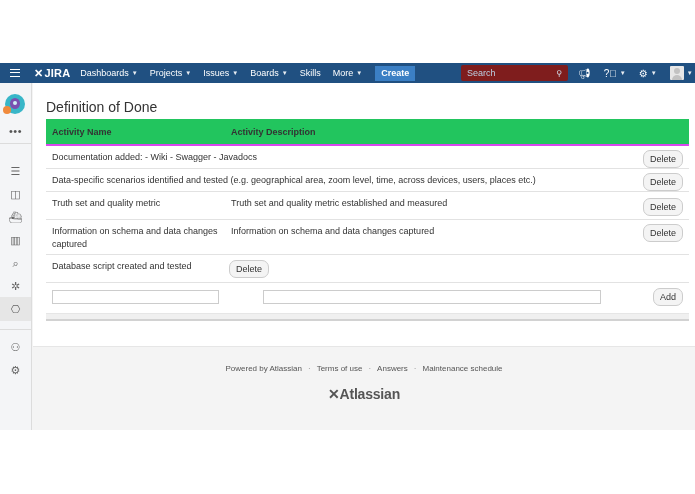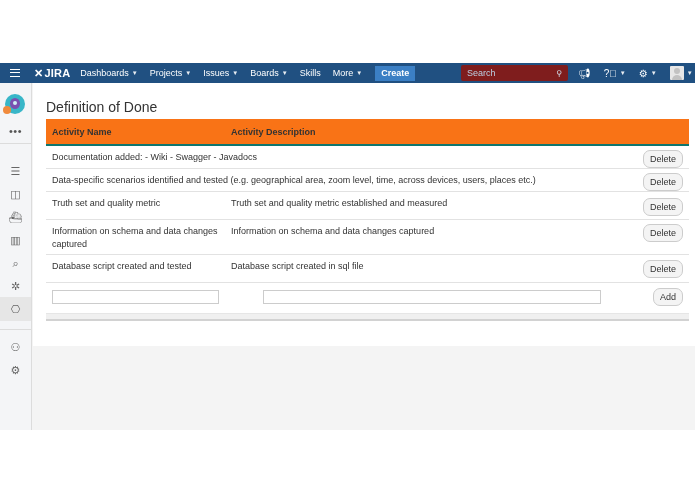--- a/index.html
+++ b/index.html
@@ -35,21 +35,21 @@
   .proj-badge { position: absolute; left: 3px; top: 23px; width: 8px; height: 8px; border-radius: 50%; background: #f08a3c; }
   .more-dots { position: absolute; left: 0; width: 31px; top: 42px; text-align: center; font-size: 11px; color: #555; letter-spacing: 0.5px; }
   .side-sep { position: absolute; left: 0; width: 31px; border-top: 1px solid #dcdcdc; }
   .side-icon { position: absolute; left: 0; width: 31px; height: 20px; display: flex; align-items: center; justify-content: center; color: #666; font-size: 11px; }
   .side-icon.active { background: #e6e6e6; }
 
   
   .main { position: absolute; left: 33px; top: 20px; width: 662px; height: 263px; background: #fff; padding-left: 36px; }
   .page-title { position: absolute; left: 13px; top: 16px; font-size: 14px; color: #333; }
   .table { position: absolute; left: 13px; top: 36px; width: 643px; }
-  .thead { height: 27px; background: #f97316; display: flex; align-items: center; font-weight: bold; font-size: 9px; color: #333; border-bottom: 2px solid #0f766e; }
+  .thead { height: 27px; background: #22c55e; display: flex; align-items: center; font-weight: bold; font-size: 9px; color: #333; border-bottom: 2px solid #d946ef; }
   .col1 { width: 179px; padding-left: 6px; }
   .col2 { flex: 1; padding-left: 6px; }
   .col3 { width: 50px; display: flex; justify-content: flex-end; padding-right: 6px; }
   .row { display: flex; border-bottom: 1px solid #e2e2e2; font-size: 9px; color: #333; line-height: 12.5px; }
   .row .col1, .row .col2 { padding-top: 5px; padding-bottom: 4px; padding-right: 6px; }
   .row .col3 { padding-top: 4px; }
   .btn { background: #f4f4f4; border: 1px solid #ccc; border-radius: 7px; font-size: 9px; color: #333; height: 18px; padding: 0 6px; display: flex; align-items: center; font-family: "Liberation Sans", sans-serif; }
   .input-row { display: flex; height: 28px; align-items: center; gap: 32px; }
   .input-row .col1, .input-row .col2 { padding-left: 6px; padding-right: 6px; }
   .txt { width: 100%; height: 14px; border: 1px solid #ccc; background: #fff; }
@@ -189,30 +189,35 @@
       </div>
       <div class="row">
         <div class="col1">Information on schema and data changes captured</div>
         <div class="col2">Information on schema and data changes captured</div>
         <div class="col3">
             <button class="btn">Delete</button>
           </div>
       </div>
       <div class="row" style="min-height:28px">
         <div class="col1">Database script created and tested</div>
-        <div class="col2">Database script created in sql file</div>
         <div class="col3" style="padding-top:5px">
             <button class="btn">Delete</button>
           </div>
       </div>
 
       <div class="input-row">
         <div class="col1"><input class="txt" type="text" value="" style=""></div>
         <div class="col2"><input class="txt" type="text" value="" style=""></div>
         <div class="col3" style="padding-top:0">
             <button class="btn">Add</button>
           </div>
       </div>
       <div class="tfoot-bar"></div>
     </div>
   </div>
 
+  <div class="footer">
+    <div class="footer-links">
+      <span>Powered by Atlassian</span><span class="sep">·</span><span>Terms of use</span><span class="sep">·</span><span>Answers</span><span class="sep">·</span><span>Maintenance schedule</span>
+    </div>
+    <div class="footer-logo"><span>✕</span><span>Atlassian</span></div>
+  </div>
 </div>
 
 </body></html>

